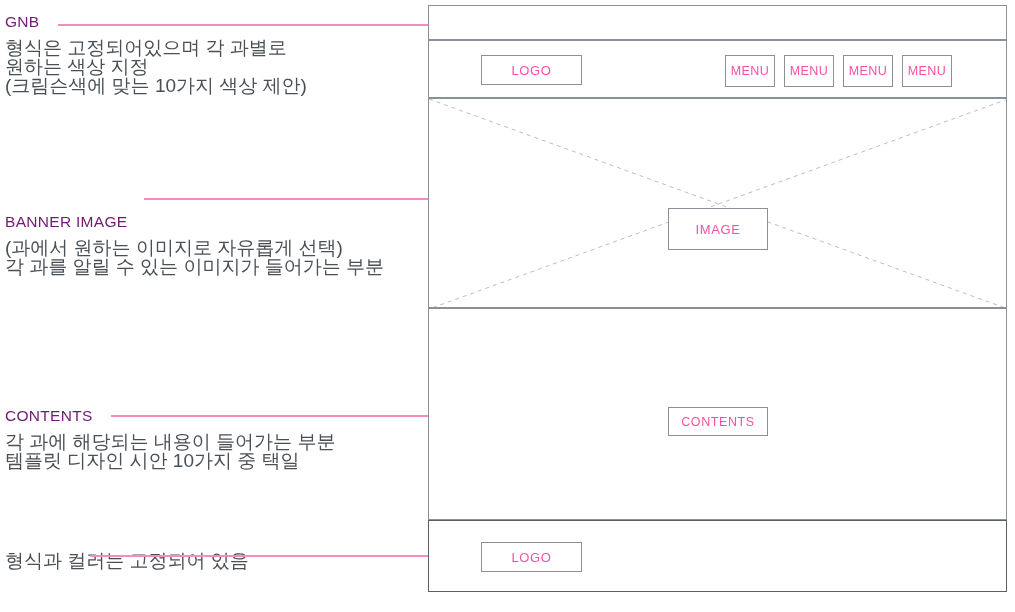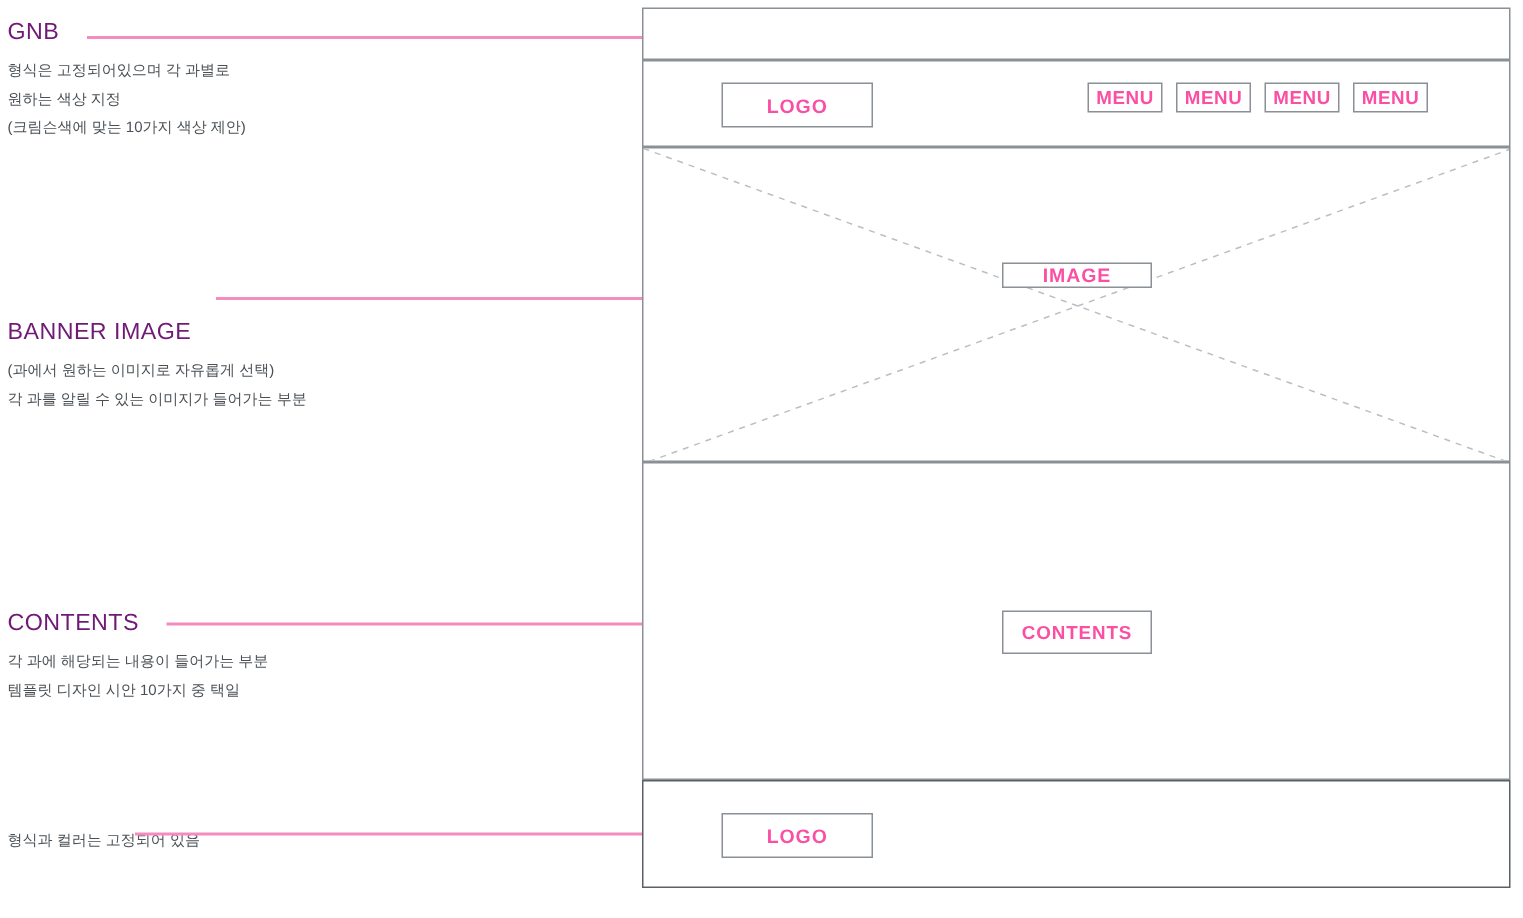--- a/index.html
+++ b/index.html
@@ -11,52 +11,52 @@
   .canvas{position:absolute;left:0;top:0;width:1015px;height:612px;}
 
   
   .annot{position:absolute;left:5px;}
   .annot .ttl{
     font-size:15.5px;color:#701a75;letter-spacing:.3px;
     line-height:20px;white-space:nowrap;
   }
   .annot .desc{margin-top:6px;}
   .annot .desc div{
-    font-size:10px;color:#4a5055;line-height:19px;white-space:nowrap;
+    font-size:19px;color:#4a5055;line-height:19px;white-space:nowrap;
   }
 
   
   .conn{position:absolute;height:2px;background:#f58cc0;}
   .dot{position:absolute;width:8px;height:8px;border-radius:50%;
        background:#f4278f;}
 
   
-  .wire{position:absolute;left:428px;top:5px;width:579px;height:587px;font-weight:bold;}
+  .wire{position:absolute;left:428px;top:5px;width:579px;height:587px;}
   .row{position:absolute;left:0;width:579px;box-sizing:border-box;
        border:1px solid #8a9096;background:#fff;}
   .row-top{top:0;height:35px;}
   .row-head{top:35px;height:58px;}
   .row-banner{top:93px;height:210px;overflow:hidden;}
   .row-contents{top:303px;height:212px;}
   .row-footer{top:515px;height:72px;border-color:#5a6066;}
 
   
   .box{
     position:absolute;box-sizing:border-box;
     border:1px solid #8a9096;background:#fff;
     display:flex;align-items:center;justify-content:center;
     color:#fb4fa4;font-size:13px;letter-spacing:.6px;
   }
   .box-logo-head{left:52px;top:14px;width:101px;height:30px;}
   .menus{position:absolute;right:54px;top:14px;display:flex;gap:9px;}
-  .box-menu{position:relative;width:50px;height:20px;font-size:12.5px;
+  .box-menu{position:relative;width:50px;height:32px;font-size:12.5px;
             display:flex;align-items:center;justify-content:center;
             box-sizing:border-box;border:1px solid #8a9096;background:#fff;
             color:#fb4fa4;letter-spacing:.4px;}
-  .box-image{left:239px;top:76px;width:100px;height:17px;}
+  .box-image{left:239px;top:109px;width:100px;height:42px;}
   .box-contents{left:239px;top:98px;width:100px;height:29px;font-size:12.5px;}
   .box-logo-foot{left:52px;top:21px;width:101px;height:30px;}
 
   .xlines{position:absolute;left:0;top:0;width:579px;height:210px;}
 </style>
 </head>
 <body>
 
 <div class="canvas">
 

